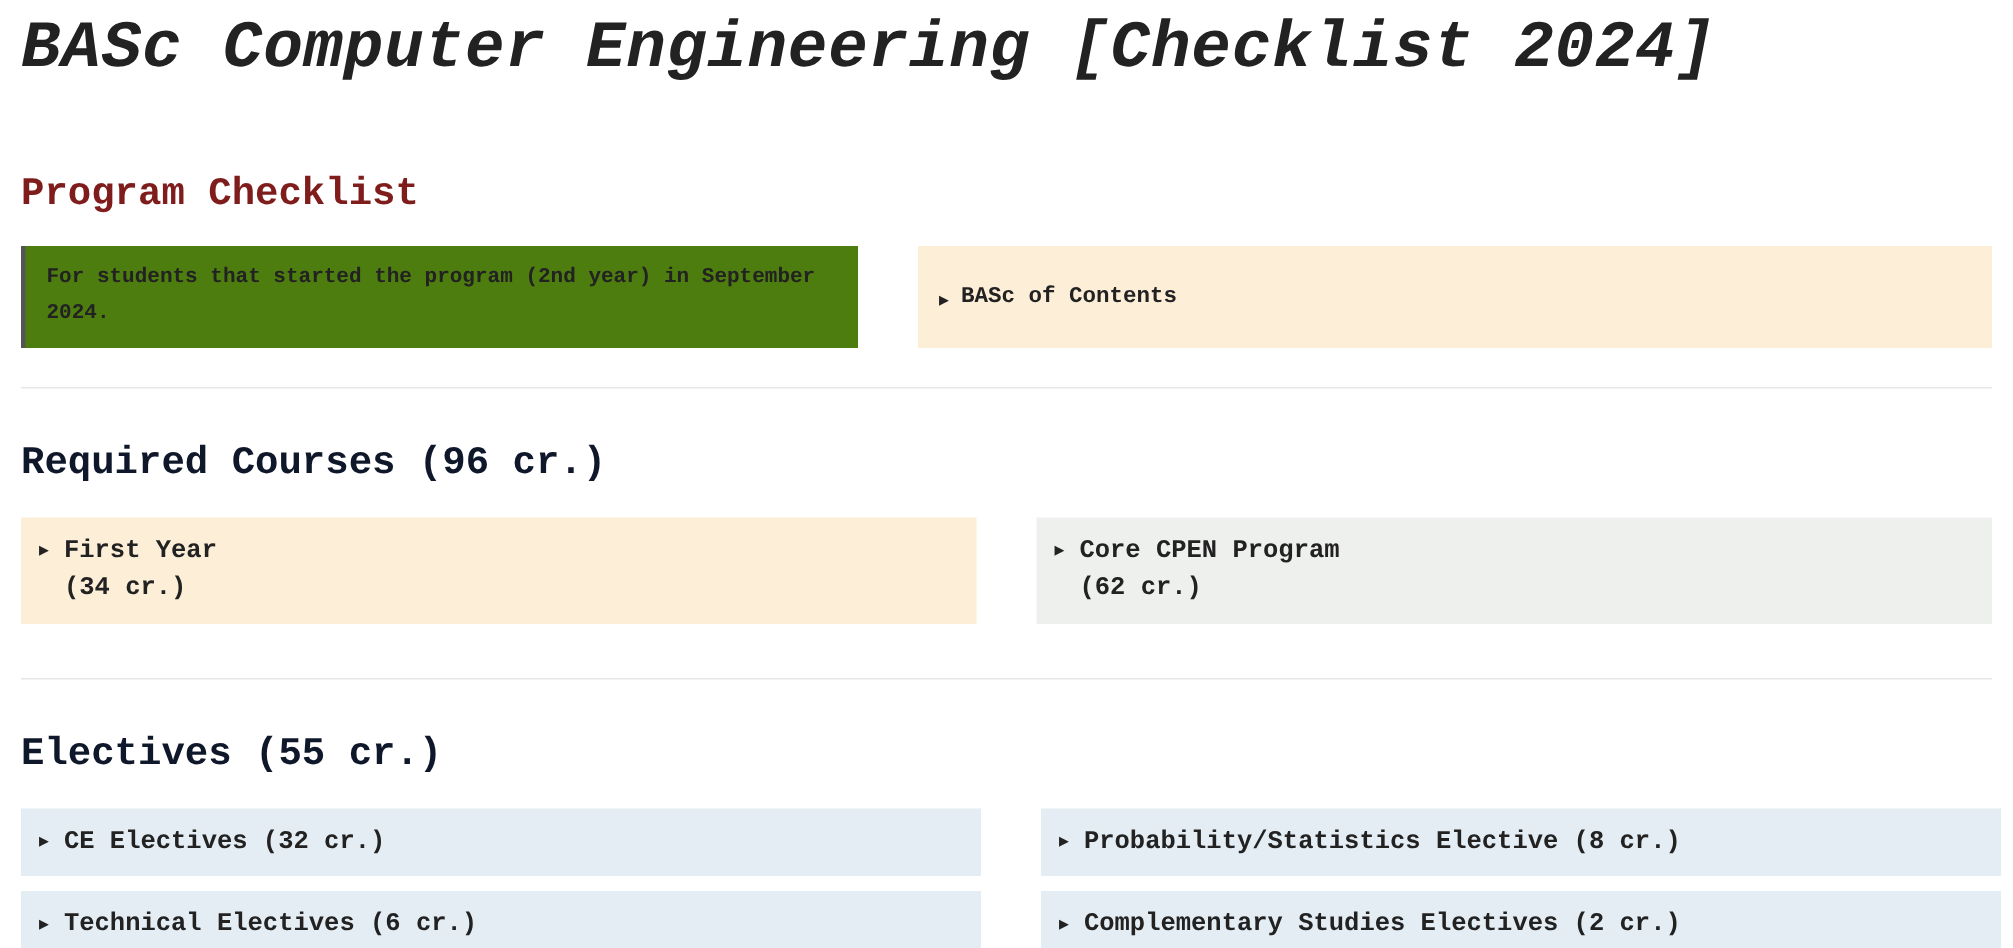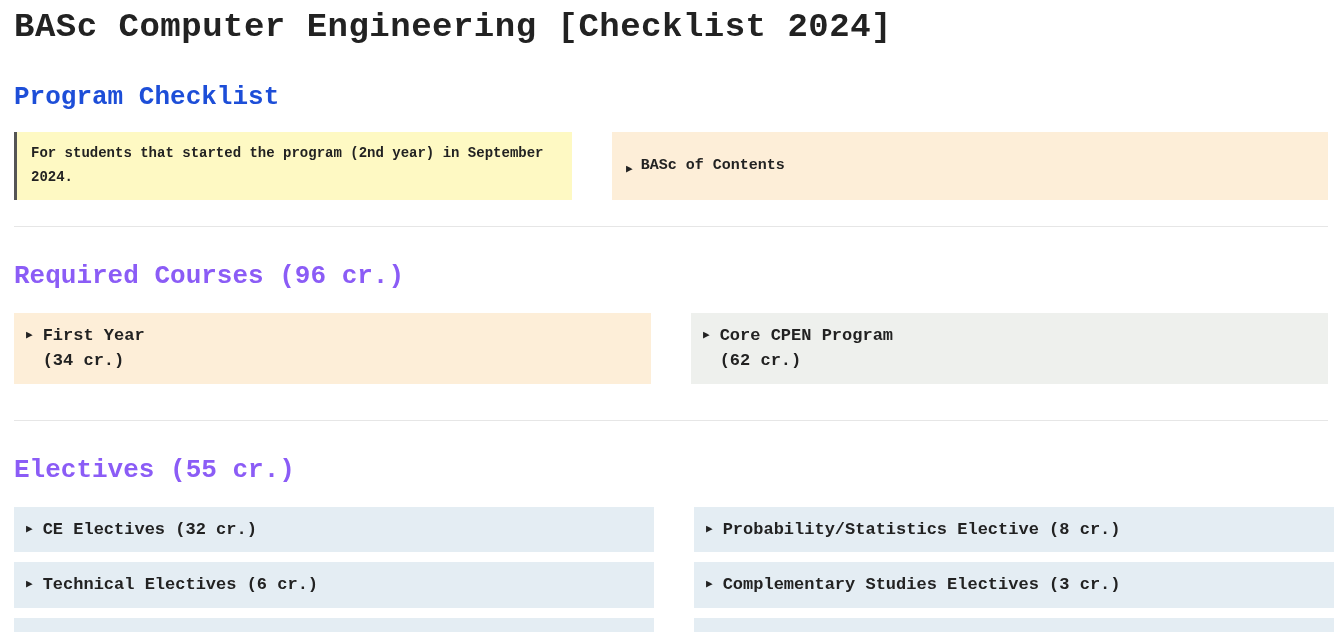--- a/index.html
+++ b/index.html
@@ -4,44 +4,45 @@
 <style>
   * { box-sizing: border-box; margin: 0; padding: 0; }
   body {
     font-family: "Courier New", Courier, monospace;
     background: #fff;
     color: #222;
     padding: 8px 14px;
     width: 1342px;
   }
   h1 {
-    font-size: 34px;
+    font-size: 44px;
     font-weight: bold;
-    margin-bottom: 36px;
+    margin-bottom: 56px;
     letter-spacing: 0.5px;
+    font-style: italic;
   }
   h2.program {
     font-size: 26px;
     font-weight: bold;
-    color: #1d4ed8;
+    color: #7f1d1d;
     margin-bottom: 20px;
   }
   h2.section {
     font-size: 26px;
     font-weight: bold;
-    color: #8b5cf6;
+    color: #0f172a;
     margin-bottom: 22px;
   }
   .row {
     display: flex;
     gap: 40px;
     margin-bottom: 10px;
   }
   .info-block {
-    background: #fef9c3;
+    background: #4d7c0f;
     border-left: 3px solid #555;
     padding: 10px 14px;
     font-weight: bold;
     font-size: 14px;
     line-height: 1.7;
     width: 558px;
   }
   .toc-block {
     background: #fdeed8;
     padding: 8px 14px;
@@ -139,20 +140,20 @@
       <span class="block-text">Science Elective (3 cr.)</span>
     </div>
   </div>
   <div class="electives-col">
     <div class="expand-block blue">
       <span class="tri">▶</span>
       <span class="block-text">Probability/Statistics Elective (8 cr.)</span>
     </div>
     <div class="expand-block blue">
       <span class="tri">▶</span>
-      <span class="block-text">Complementary Studies Electives (3 cr.)</span>
+      <span class="block-text">Complementary Studies Electives (2 cr.)</span>
     </div>
     <div class="expand-block blue">
       <span class="tri">▶</span>
       <span class="block-text">Free Electives (6 cr.)</span>
     </div>
   </div>
 </div>
 
 </body></html>

